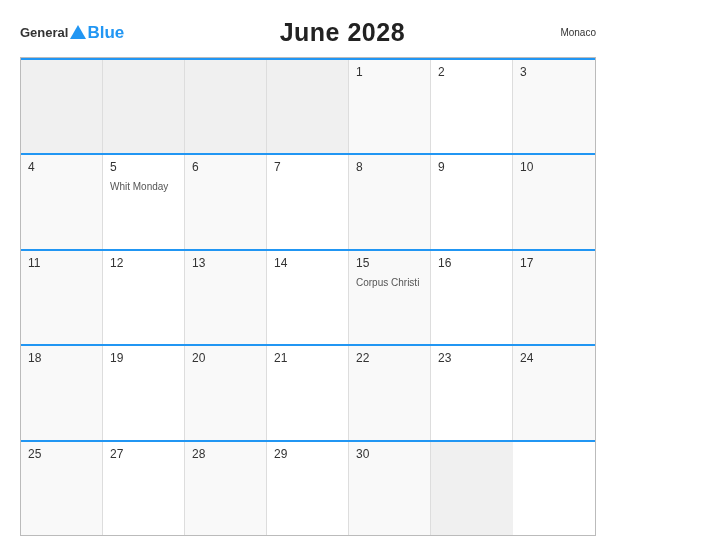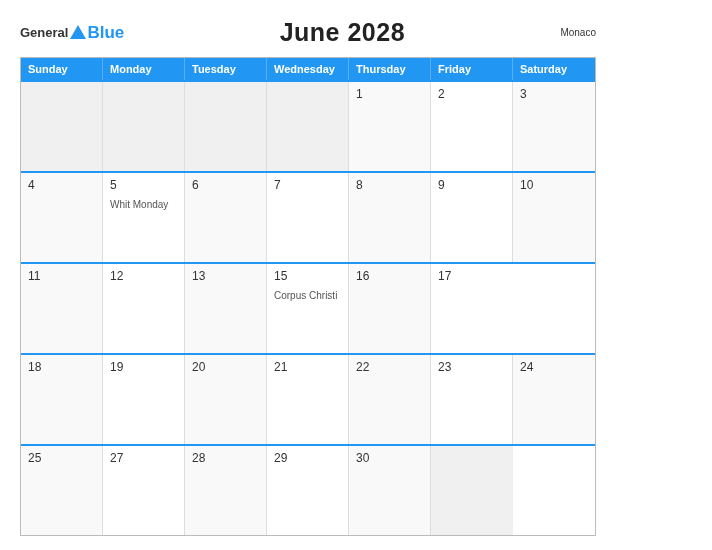--- a/index.html
+++ b/index.html
@@ -147,29 +147,20 @@
         <polygon points="9,2 17,16 1,16" fill="#2196f3"></polygon>
       </svg>
       <span class="logo-text-blue">Blue</span>
     </div>
     <div class="title">June 2028</div>
     <div class="country">Monaco</div>
   </div>
 
   <div class="calendar">
 
-    <div class="day-headers">
-      <div class="day-header">Sunday</div>
-      <div class="day-header">Monday</div>
-      <div class="day-header">Tuesday</div>
-      <div class="day-header">Wednesday</div>
-      <div class="day-header">Thursday</div>
-      <div class="day-header">Friday</div>
-      <div class="day-header">Saturday</div>
-    </div>
 
     <div class="weeks">
 
       <div class="week-row">
         <div class="day-cell empty"></div>
         <div class="day-cell empty"></div>
         <div class="day-cell empty"></div>
         <div class="day-cell empty"></div>
         <div class="day-cell">
           <span class="day-number">1</span>
@@ -209,20 +200,23 @@
 
       <div class="week-row">
         <div class="day-cell">
           <span class="day-number">11</span>
         </div>
         <div class="day-cell">
           <span class="day-number">12</span>
         </div>
         <div class="day-cell">
           <span class="day-number">13</span>
+        </div>
+        <div class="day-cell">
+          <span class="day-number">14</span>
         </div>
         <div class="day-cell">
           <span class="day-number">15</span>
           <span class="day-event">Corpus Christi</span>
         </div>
         <div class="day-cell">
           <span class="day-number">16</span>
         </div>
         <div class="day-cell">
           <span class="day-number">17</span>

